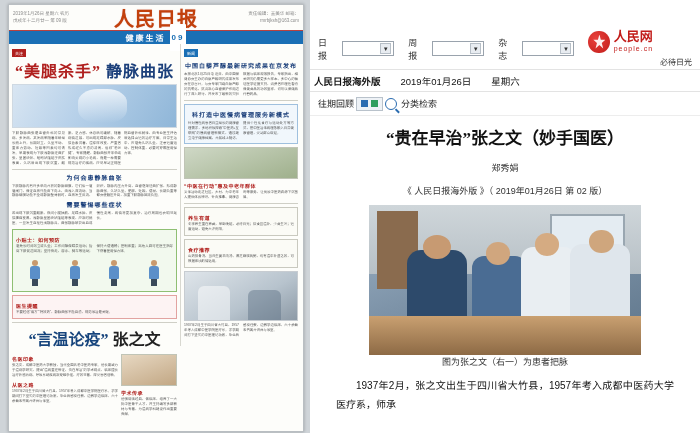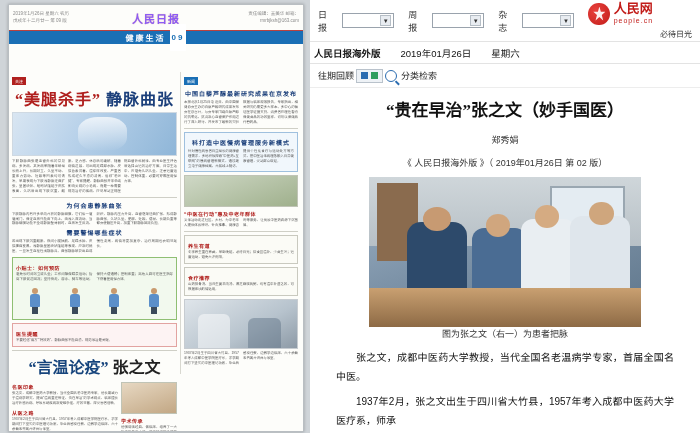--- a/index.html
+++ b/index.html
@@ -25,34 +25,34 @@
     box-shadow:0 0 3px rgba(0,0,0,.25);
     overflow:hidden;
   }
   .masthead{
     height:26px;border-bottom:1px solid #b9413f;
     display:flex;align-items:center;justify-content:space-between;
     padding:0 4px;box-sizing:border-box;
   }
   .mast-left{font-size:4.5px;color:#8a8a8a;line-height:1.5;width:58px;}
   .mast-logo{
-    color:#8b5cf6;font-family:Liberation Mono, monospace;
-    font-weight:bold;font-size:11px;letter-spacing:1px;
+    color:#c2410c;font-family:Liberation Mono, monospace;
+    font-weight:bold;font-size:20px;letter-spacing:1px;
     text-shadow:0 0 1px rgba(176,32,30,.4);
   }
   .mast-right{font-size:4.5px;color:#8a8a8a;text-align:right;width:58px;line-height:1.5;}
   .section-bar{
     height:13px;background:#1a6fb5;color:#fff;
     display:flex;align-items:center;justify-content:center;gap:4px;
     font-size:8px;font-weight:bold;letter-spacing:2px;
   }
   .section-bar .num{
     background:#fff;color:#1a6fb5;font-size:8px;padding:9px 2px;border-radius:1px;font-weight:bold;
   }
-  .paper-body{display:flex;height:302px;margin-top:28px;}
+  .paper-body{display:flex;height:302px;}
   .col{box-sizing:border-box;padding:3px;}
   .colA{width:172px;border-right:1px solid #d8d8d0;}
   .colB{width:120px;}
 
   .hline{height:1px;background:#cfcfc6;margin:3px 0;}
   .tiny{font-size:3.4px;line-height:1.45;color:#555;text-align:justify;}
   .tiny.cols2{column-count:2;column-gap:4px;}
   .tiny.cols3{column-count:3;column-gap:3px;}
   .redtag{
     display:inline-block;background:#b0201e;color:#fff;
@@ -124,21 +124,21 @@
     content:"";position:absolute;right:14%;bottom:0;width:30%;height:62%;
     background:rgba(90,110,130,.45);border-radius:6px 6px 0 0;
   }
 
   
   .web{
     position:absolute;left:310px;top:0;width:390px;height:433px;background:#fff;
   }
   .topbar{
     height:42px;border-bottom:1px solid #e3e3e3;display:flex;align-items:center;
-    box-sizing:border-box;padding:0 8px;
+    box-sizing:border-box;padding:0 8px;margin-top:28px;
   }
   .selwrap{display:flex;align-items:center;gap:4px;margin-right:14px;}
   .sel-label{font-size:9px;color:#333;}
   .sel{
     width:54px;height:15px;border:1px solid #9aa3ad;background:#fff;
     display:flex;align-items:center;justify-content:flex-end;box-sizing:border-box;
     padding-right:2px;
   }
   .sel .arrow{
     width:11px;height:11px;background:#e8ecf1;border:1px solid #b6bec6;
@@ -408,19 +408,18 @@
           <i class="ap-p2h"></i>
         <i class="ap-p3"></i>
           <i class="ap-p3h"></i>
         <i class="ap-p4"></i>
           <i class="ap-p4h"></i>
         <i class="ap-table"></i>
       </div>
       <div class="art-caption">图为张之文（右一）为患者把脉</div>
 
       <div class="art-body">
-        <p>张之文，成都中医药大学教授，当代全国名老温病学专家，首届全国名中医。</p>
         <p>1937年2月，张之文出生于四川省大竹县，1957年考入成都中医药大学医疗系，师承</p>
       </div>
     </div>
   </div>
 
 </div>
 
 </body></html>

